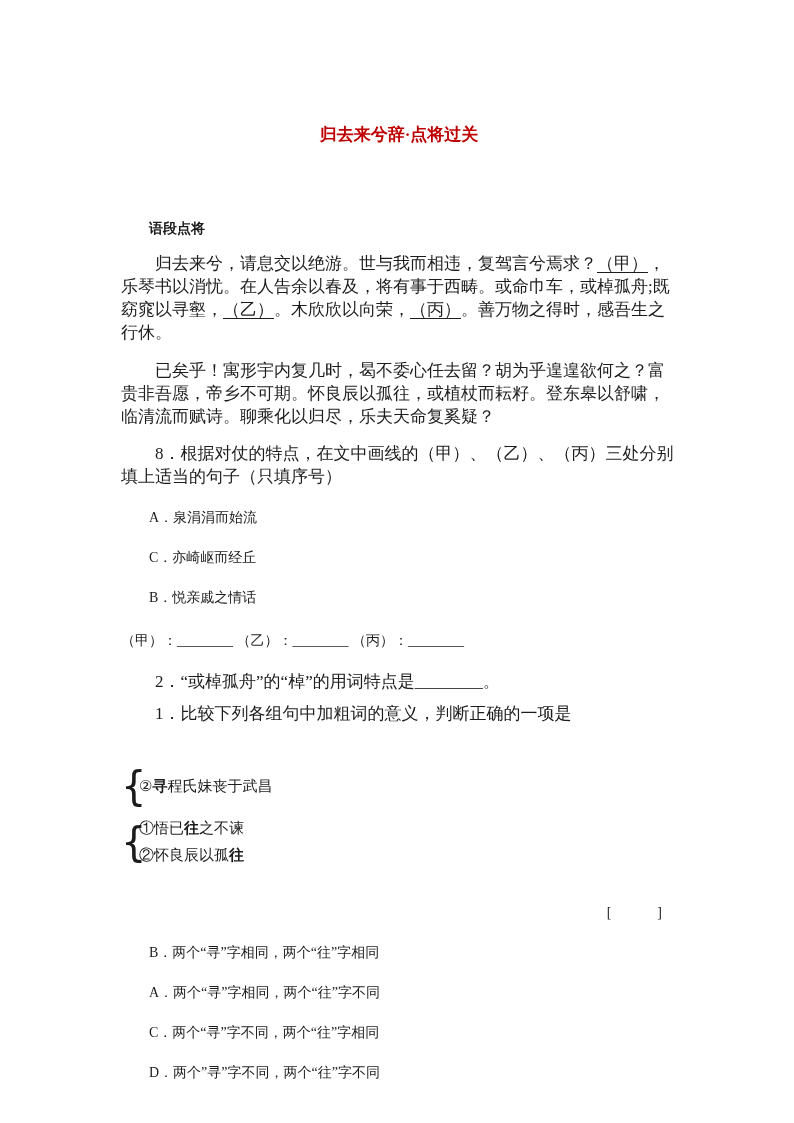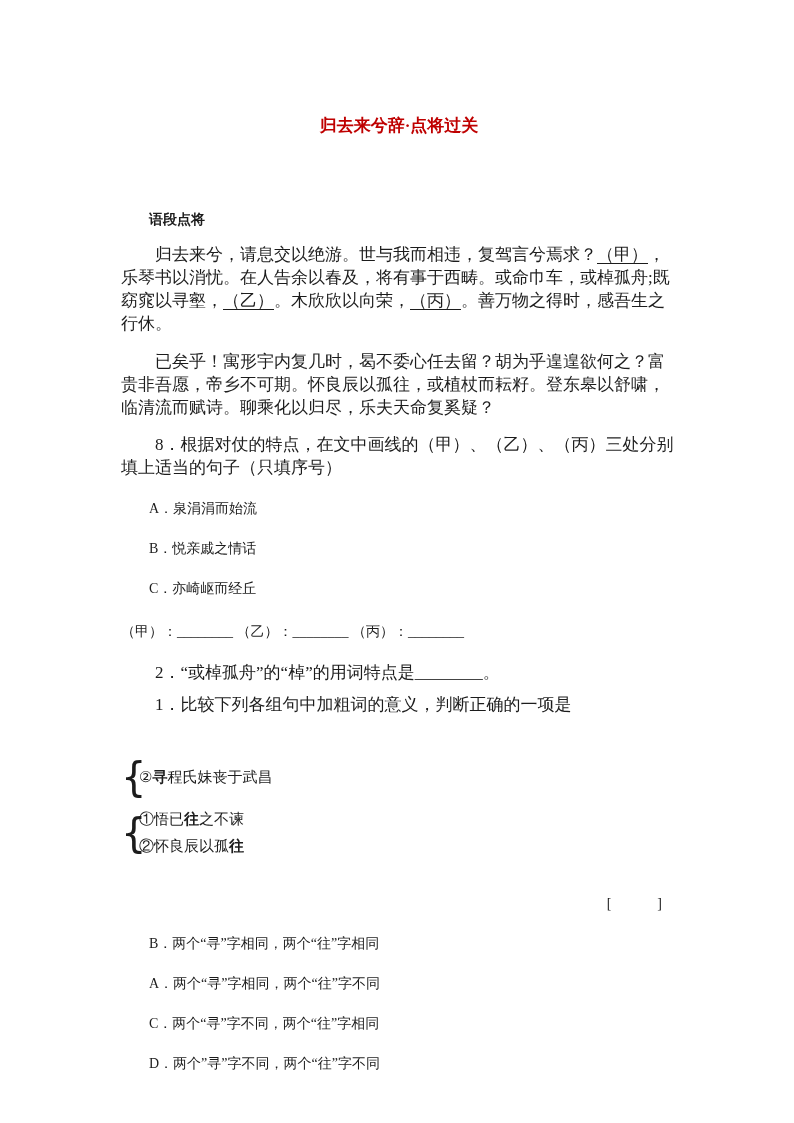--- a/index.html
+++ b/index.html
@@ -1,20 +1,20 @@
 <!DOCTYPE html>
 <html><head>
 <meta charset="utf-8">
 <style>
 *{box-sizing:border-box;}
 html,body{margin:0;padding:0;}
 body{background:#ffffff;}
 .page{position:relative;width:794px;height:1123px;background:#ffffff;overflow:hidden;
       font-family:"Liberation Serif","DejaVu Serif",serif;color:#1c1c1c;}
-.content{position:absolute;left:121px;top:8px;width:556px;}
+.content{position:absolute;left:121px;top:17px;width:556px;}
 .title{margin:106px 0 0 0;text-align:center;font-size:17px;font-weight:bold;color:#bf0000;line-height:24px;}
 .heading{margin:70px 0 0 0;font-size:14px;font-weight:bold;line-height:23px;text-indent:2em;}
 .para{margin:12px 0 0 0;font-size:17px;line-height:23px;text-indent:2em;}
 #para2{margin-top:15px;}
 #q1stem{margin-top:14px;}
 .opt{margin:17px 0 0 0;font-size:14px;line-height:23px;text-indent:2em;}
 #optA1{margin-top:18px;}
 .fill{margin:20px 0 0 0;font-size:14px;line-height:23px;}
 #q2stem{margin-top:18px;}
 #q3stem{margin-top:9px;}
@@ -39,22 +39,22 @@
 
     <div class="heading">语段点将</div>
 
     <p class="para" id="para1"><span>归去来兮，请息交以绝游。世与我而相违，复驾言兮焉求？</span><span class="u">（甲）</span><span>，乐琴书以消忧。在人告余以春及，将有事于西畴。或命巾车，或棹孤舟;既窈窕以寻壑，</span><span class="u">（乙）</span><span>。木欣欣以向荣，</span><span class="u">（丙）</span><span>。善万物之得时，感吾生之行休。</span></p>
 
     <p class="para" id="para2">已矣乎！寓形宇内复几时，曷不委心任去留？胡为乎遑遑欲何之？富贵非吾愿，帝乡不可期。怀良辰以孤往，或植杖而耘籽。登东皋以舒啸，临清流而赋诗。聊乘化以归尽，乐夫天命复奚疑？</p>
 
     <p class="para" id="q1stem">8．根据对仗的特点，在文中画线的（甲）、（乙）、（丙）三处分别填上适当的句子（只填序号）</p>
 
     <p class="opt" id="optA1">A．泉涓涓而始流</p>
+    <p class="opt">C．亦崎岖而经丘</p>
     <p class="opt">B．悦亲戚之情话</p>
-    <p class="opt">C．亦崎岖而经丘</p>
 
     <p class="fill">（甲）：________ （乙）：________ （丙）：________</p>
 
     <p class="para" id="q2stem">2．“或棹孤舟”的“棹”的用词特点是________。</p>
 
     <p class="para" id="q3stem">1．比较下列各组句中加粗词的意义，判断正确的一项是</p>
 
     <div class="group" id="group1">
       <span class="brace">{</span>
       <div class="glines">

